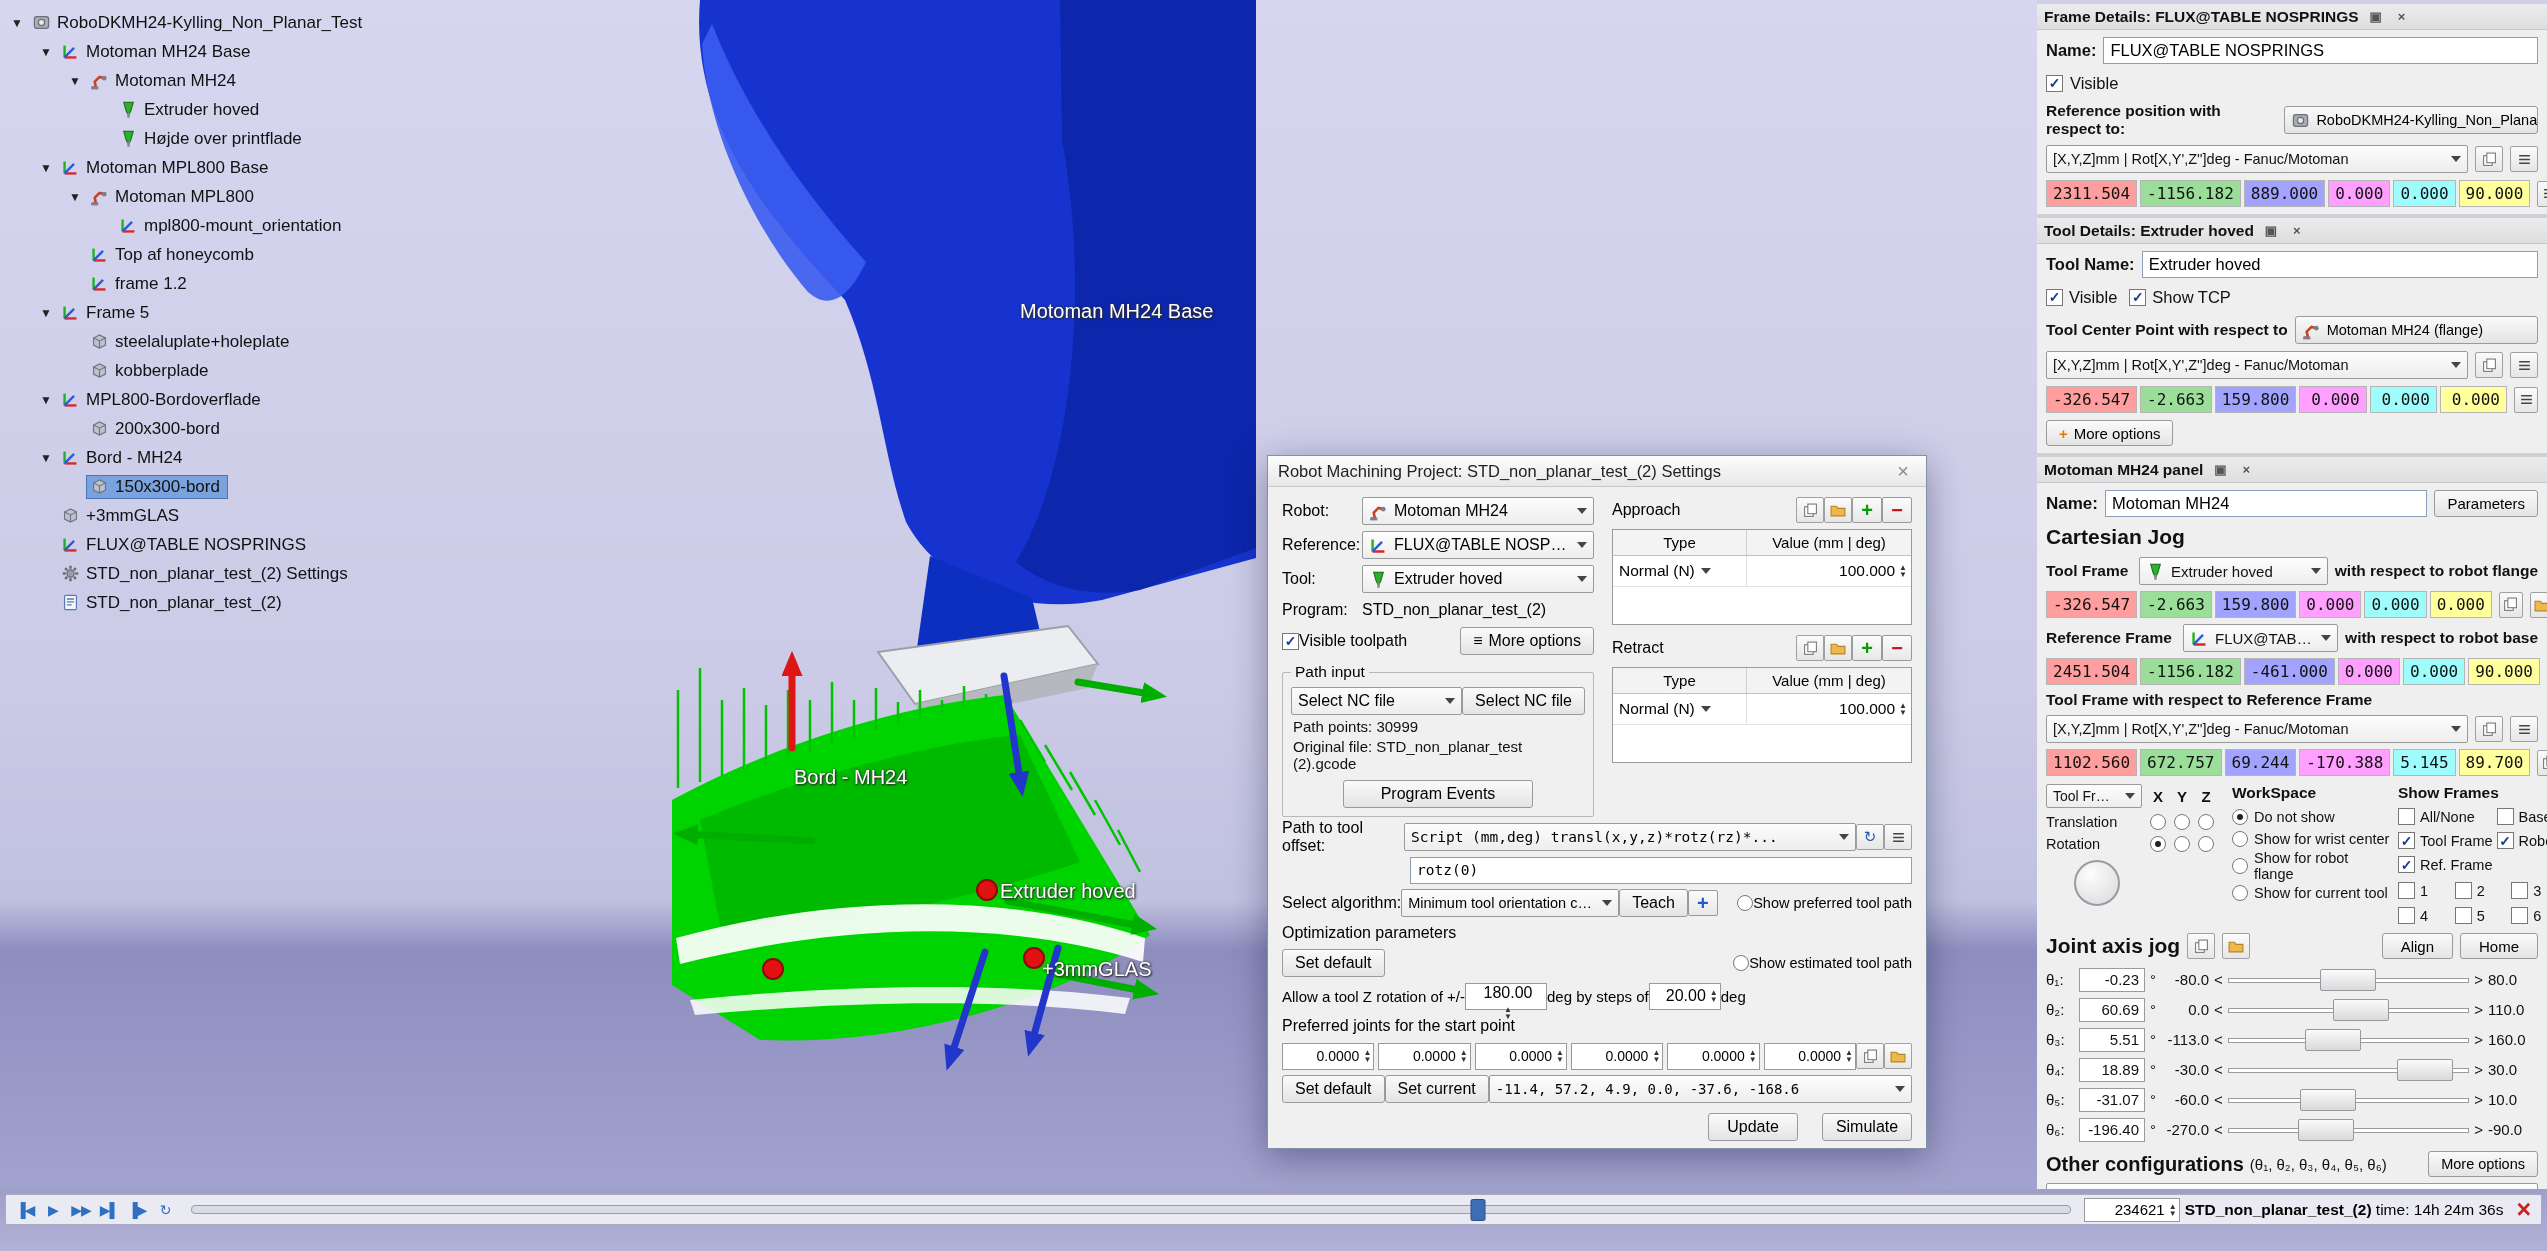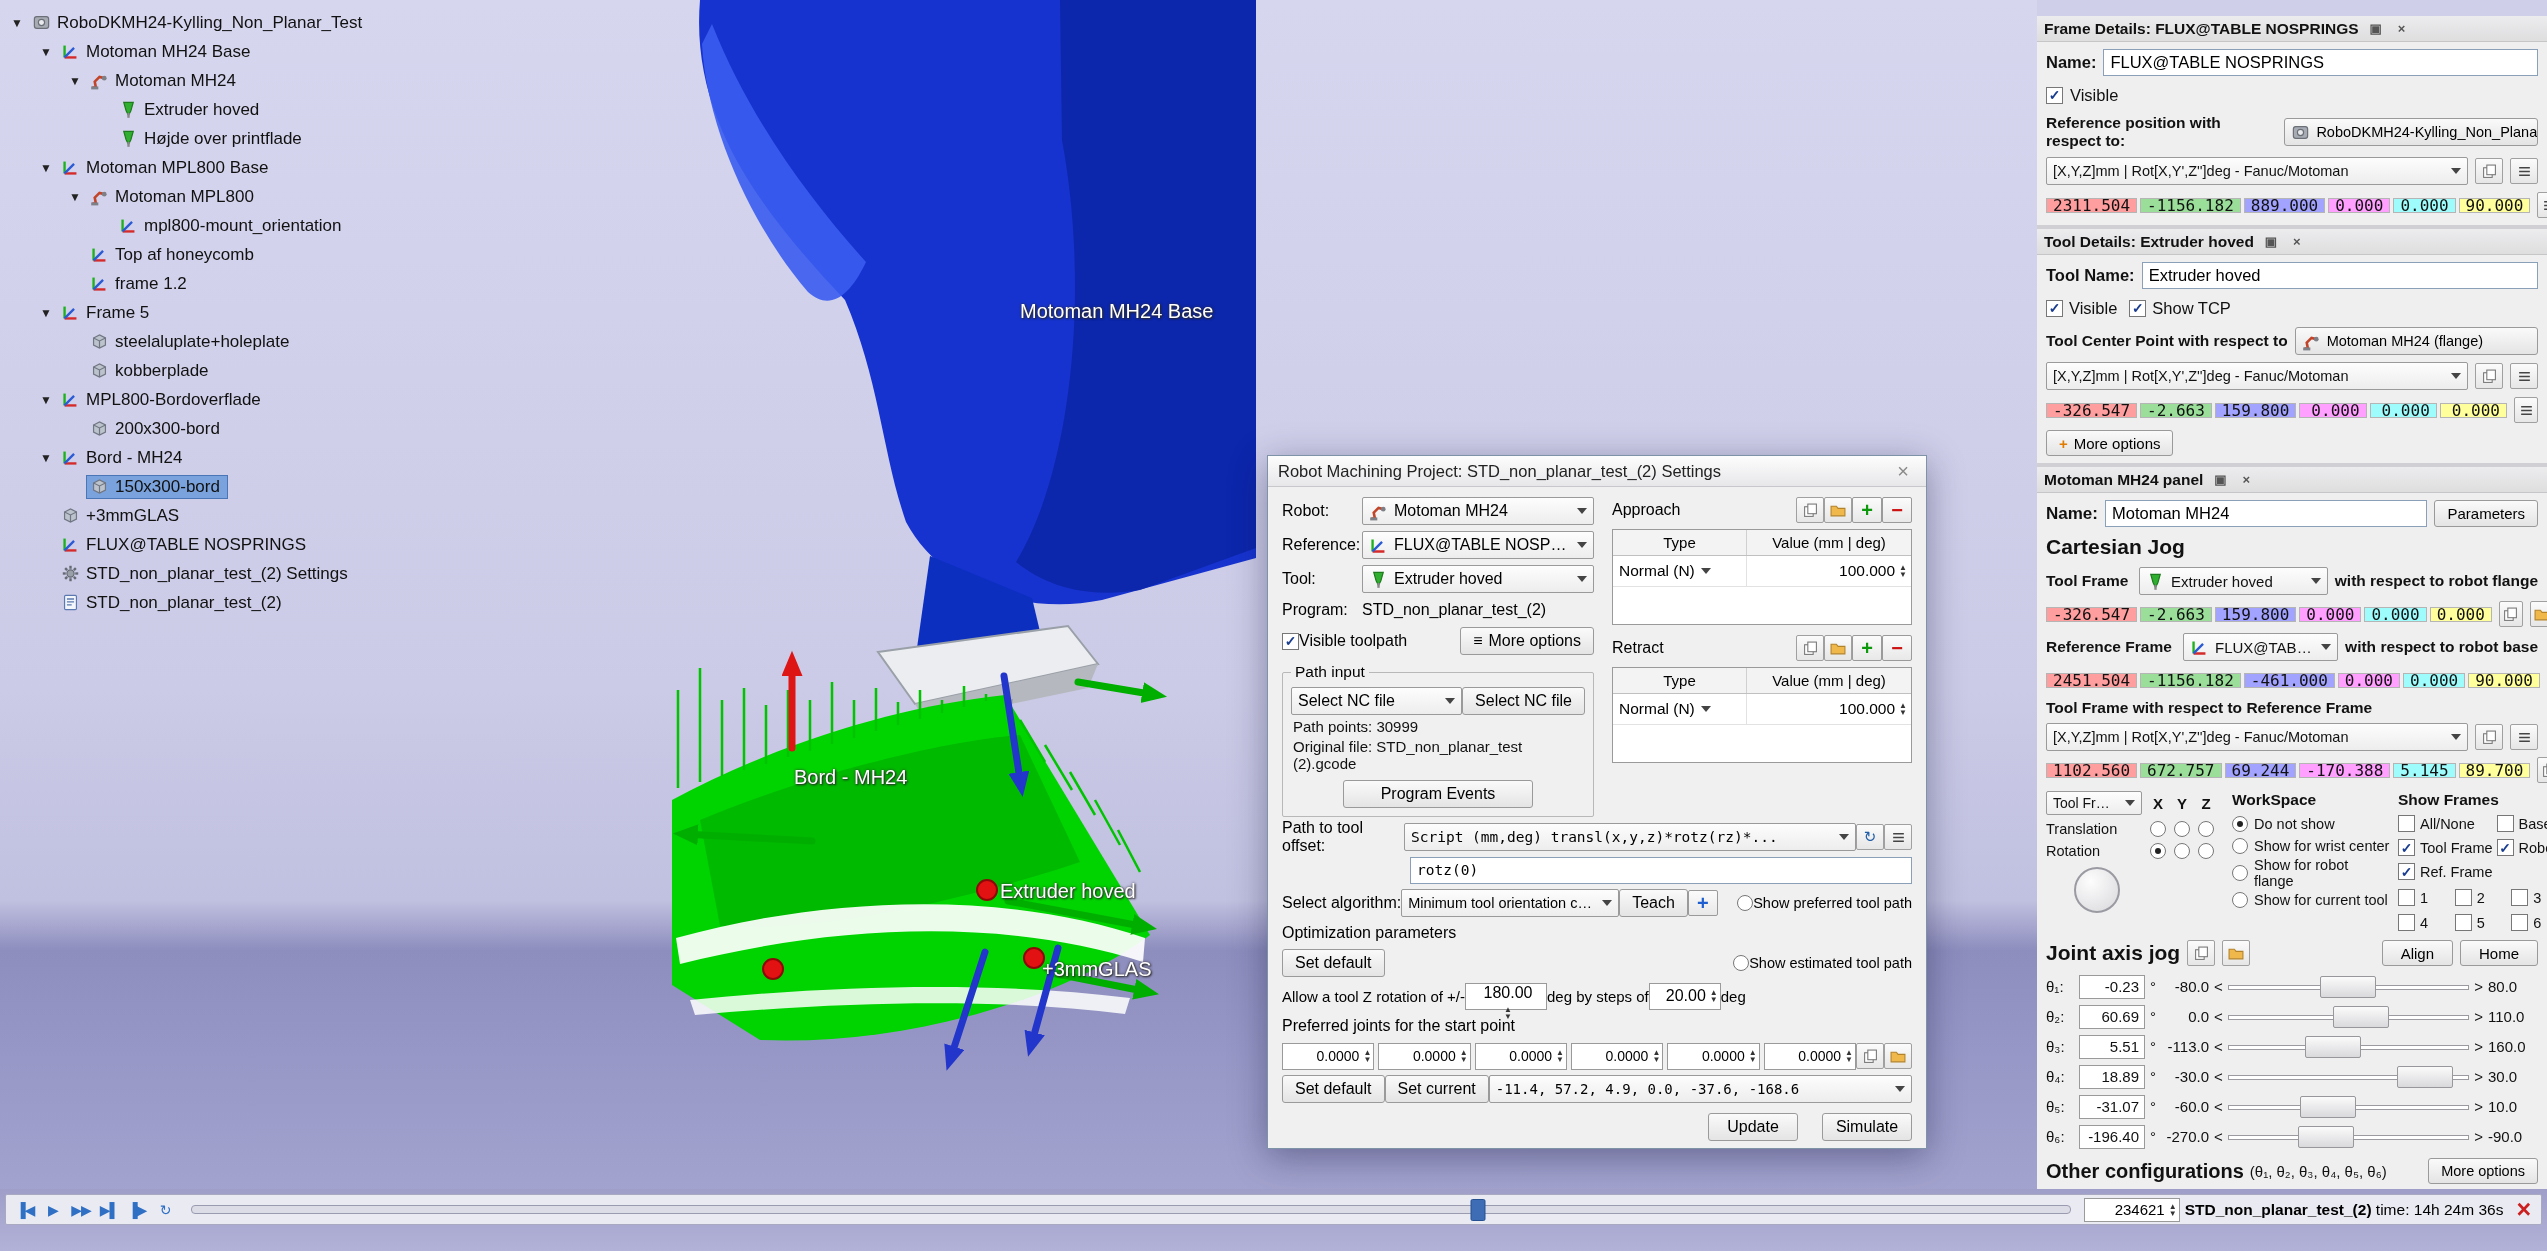--- a/index.html
+++ b/index.html
@@ -36,21 +36,21 @@
     display:inline-flex; align-items:center; justify-content:center; flex:none; font-size:15px; color:#235fa8; }
   .chk { width:17px; height:17px; border:1px solid #777; background:#fff; flex:none; display:inline-flex; align-items:center; justify-content:center; font-size:14px; color:#1a3d8f; }
   .chk.checked::after { content:"✓"; font-weight:bold; }
   .rad { width:16px; height:16px; border:1px solid #777; border-radius:50%; background:#fff; flex:none; position:relative; }
   .rad.sel::after { content:""; position:absolute; left:4px; top:4px; width:6px; height:6px; border-radius:50%; background:#222; }
   .spin { height:27px; border:1px solid #9a9a9a; background:#fff; display:inline-flex; align-items:center; padding:0 2px 0 6px; gap:4px; font-size:16px; }
   .spin .spin-v { flex:1 1 auto; text-align:right; }
   .spin-a { display:inline-flex; flex-direction:column; line-height:7px; font-size:8px; color:#333; flex:none; }
   .mini-icon { width:19px; height:19px; flex:none; display:inline-flex; }
   .pose-row { display:flex; gap:3px; flex:1 1 auto; }
-  .pose-cell { flex:1 1 0; height:15px; border:1px solid #b5b5b5; display:flex; align-items:center; justify-content:flex-end;
+  .pose-cell { flex:1 1 0; height:27px; border:1px solid #b5b5b5; display:flex; align-items:center; justify-content:flex-end;
     padding:0 6px; font-size:16px; font-family:"DejaVu Sans Mono","Liberation Mono",monospace; }
 
   
   #dialog { position:absolute; left:1267px; top:455px; width:660px; height:694px; background:#f0f0f0;
     border:1px solid #7f93a8; box-shadow:0 8px 34px rgba(20,20,60,.4); font-size:16px; display:flex; flex-direction:column; }
   .dlg-title { height:31px; flex:none; background:linear-gradient(#fdfdfd,#e7e7ea); border-bottom:1px solid #c7c7cc;
     display:flex; align-items:center; padding:0 10px; font-size:16.5px; color:#222; }
   .dlg-close { margin-left:auto; color:#8a8a8a; font-size:20px; width:26px; text-align:center; }
   .dlg-body { flex:1; padding:10px 14px 8px 14px; display:flex; flex-direction:column; gap:7px; overflow:hidden; }
   .dlg-top { display:flex; gap:18px; }
@@ -69,21 +69,21 @@
   .mt-head { display:grid; grid-template-columns:134px 1fr; background:#f3f3f3; border-bottom:1px solid #c0c0c0; font-size:15px; }
   .mt-head span { padding:4px 2px; text-align:center; }
   .mt-head span:first-child { border-right:1px solid #d0d0d0; }
   .mt-row { display:grid; grid-template-columns:134px 1fr; border-bottom:1px solid #e2e2e2; height:31px; }
   .mt-combo { display:flex; align-items:center; padding:0 6px; border-right:1px solid #e2e2e2; font-size:15.5px; gap:4px; }
   .mt-spin { display:flex; align-items:center; justify-content:flex-end; gap:4px; padding:0 4px; font-size:15.5px; }
   .dlg-actions { display:flex; justify-content:flex-end; gap:24px; margin-top:auto; padding-top:4px; }
   .dlg-actions .btn { width:90px; justify-content:center; }
 
   
-  #right-panel { position:absolute; left:2037px; top:16px; width:510px; height:1189px; background:#d9d9de;
+  #right-panel { position:absolute; left:2037px; top:4px; width:510px; height:1189px; background:#d9d9de;
     display:flex; flex-direction:column; font-size:16.5px; color:#111; }
   .dock-section { background:#efefef; border-bottom:4px solid #cfcfd4; }
   .dock-header { height:26px; background:linear-gradient(#ececee,#dededf); border-bottom:1px solid #c6c6c9;
     display:flex; align-items:center; padding:0 7px; font-weight:bold; font-size:15.5px; gap:8px; }
   .dock-ico { font-size:13px; color:#555; width:18px; text-align:center; }
   .dock-ico:first-of-type { margin-left:auto; }
   .dock-body { padding:7px 9px; display:flex; flex-direction:column; gap:7px; }
   .panel-h1 { font-size:21px; font-weight:bold; margin:2px 0; }
   .suffix { font-weight:bold; white-space:nowrap; font-size:15.5px; }
   .jog-block { display:flex; gap:8px; align-items:flex-start; margin-top:2px; }

